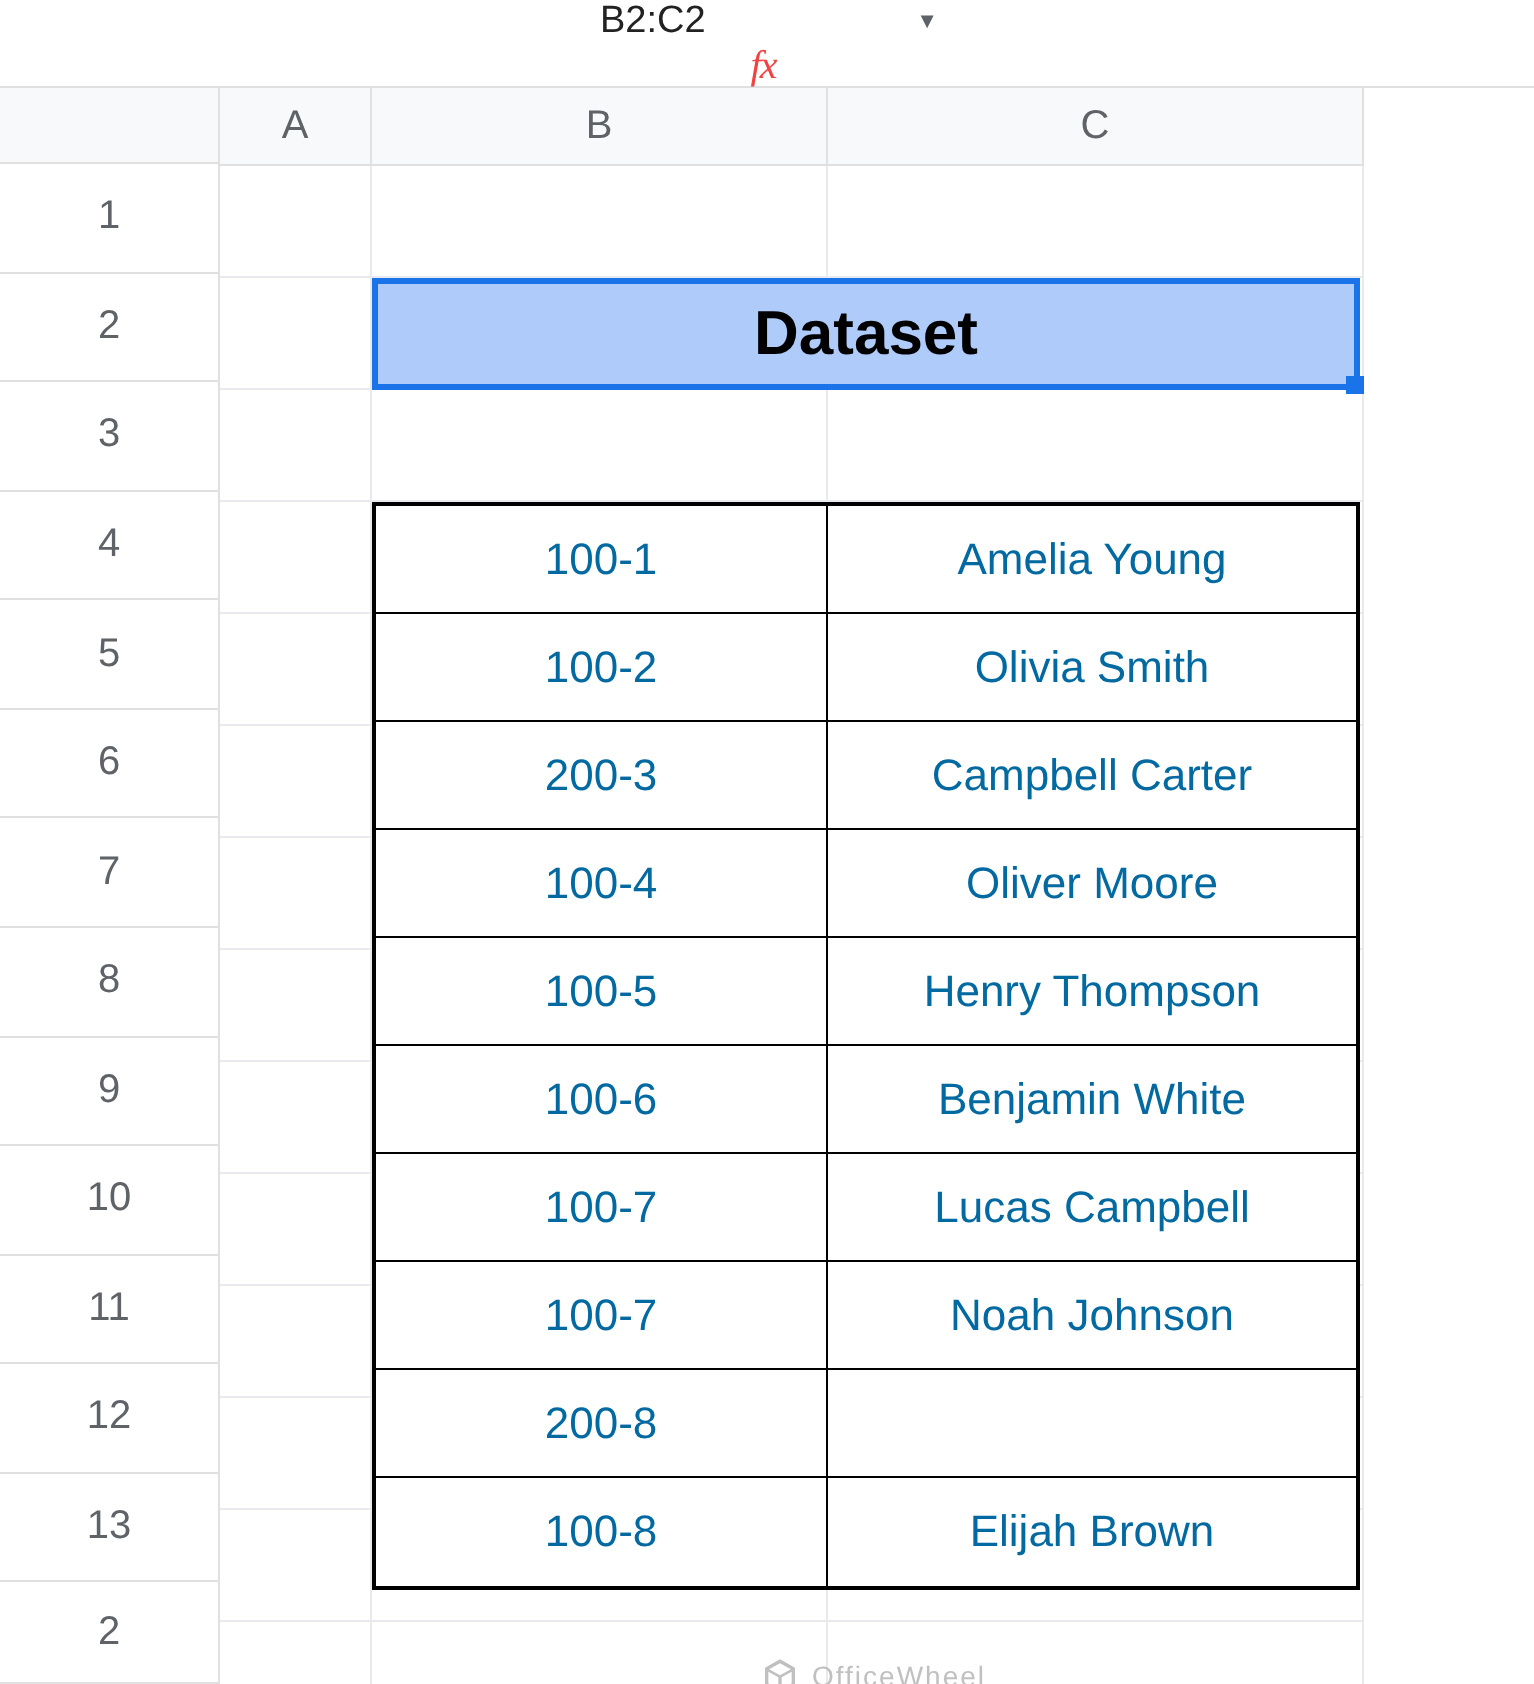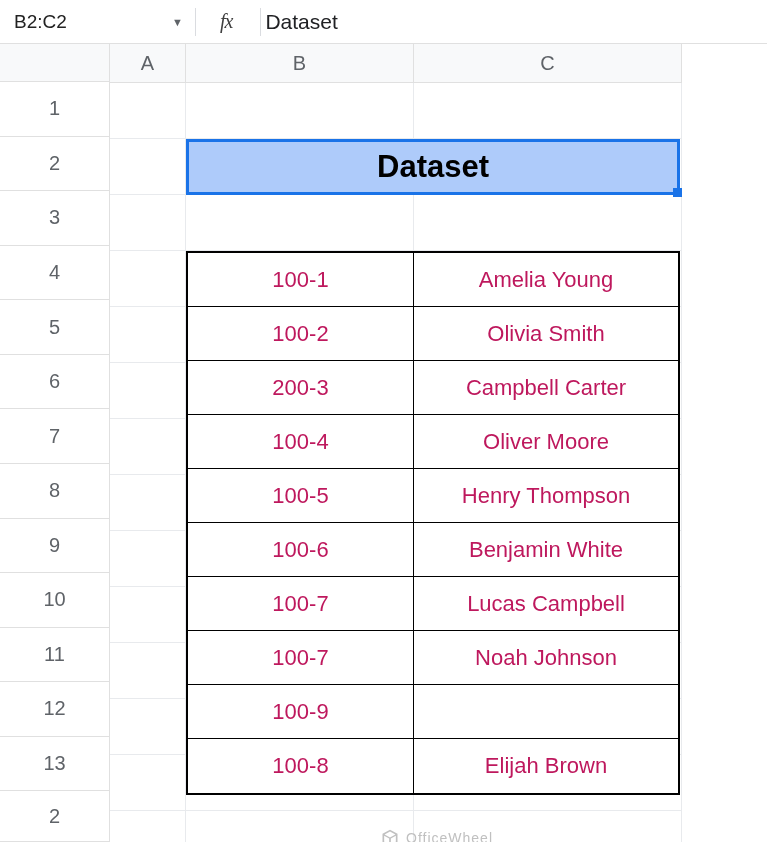--- a/index.html
+++ b/index.html
@@ -13,20 +13,21 @@
       width: 767px;
       height: 842px;
       overflow: hidden;
     }
     .formula-bar {
       display: flex;
       align-items: center;
       height: 44px;
       border-bottom: 1px solid #e0e0e0;
       background: #fff;
+      flex-direction: column;
     }
     .name-box {
       width: 195px;
       padding-left: 14px;
       font-size: 19px;
       color: #222;
       display: flex;
       align-items: center;
       justify-content: space-between;
       padding-right: 12px;
@@ -36,21 +37,21 @@
       font-size: 11px;
     }
     .divider-vert {
       width: 1px;
       height: 28px;
       background: #dadce0;
     }
     .fx-label {
       font-style: italic;
       font-family: Georgia, serif;
-      color: #404040;
+      color: #ef4444;
       font-size: 20px;
       padding: 0 28px 0 24px;
       letter-spacing: -1px;
     }
     .formula-input {
       font-size: 21px;
       color: #202124;
       flex: 1;
       padding-left: 4px;
     }
@@ -160,21 +161,21 @@
       height: 54px;
     }
     .data-row:not(:last-child) {
       border-bottom: 1.5px solid #000;
     }
     .data-cell {
       display: flex;
       align-items: center;
       justify-content: center;
       font-size: 22px;
-      color: #be185d;
+      color: #0369a1;
     }
     .data-cell.cb { width: 226px; border-right: 1.5px solid #000; }
     .data-cell.cc { width: 264px; }
     .watermark {
       position: absolute;
       left: 270px;
       top: 745px;
       display: flex;
       align-items: center;
       gap: 6px;
@@ -332,21 +333,21 @@
           </div>
         <div class="data-row">
             <div class="data-cell cb">100-7</div>
             <div class="data-cell cc">Lucas Campbell</div>
           </div>
         <div class="data-row">
             <div class="data-cell cb">100-7</div>
             <div class="data-cell cc">Noah Johnson</div>
           </div>
         <div class="data-row">
-            <div class="data-cell cb">100-9</div>
+            <div class="data-cell cb">200-8</div>
           </div>
         <div class="data-row">
             <div class="data-cell cb">100-8</div>
             <div class="data-cell cc">Elijah Brown</div>
           </div>
       </div>
 
       <div class="watermark">
         <svg viewBox="0 0 24 24">
             <path fill="#c0c0c0" d="M12 2L3 7v10l9 5 9-5V7l-9-5zm0 2.3l6.5 3.6L12 11.5 5.5 7.9 12 4.3zM5 9.4l6 3.3v7L5 16.4v-7zm8 10.3v-7l6-3.3v7l-6 3.3z"></path>

